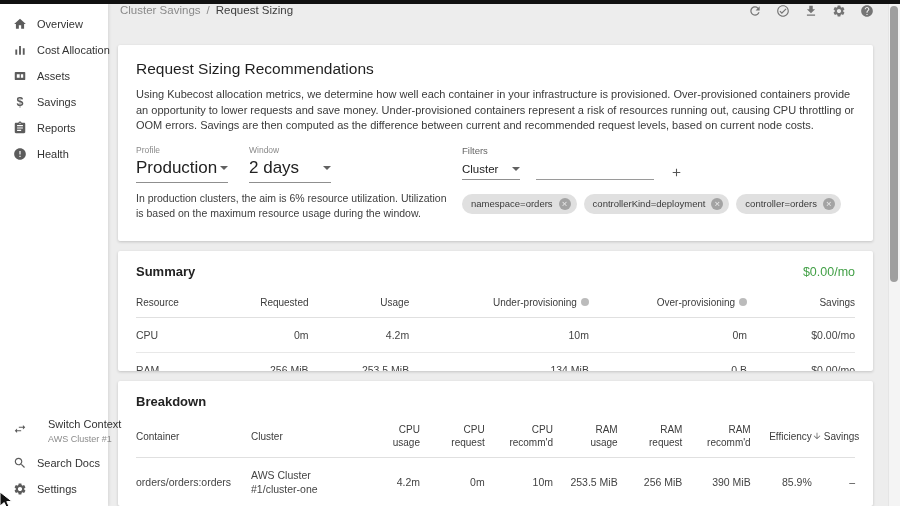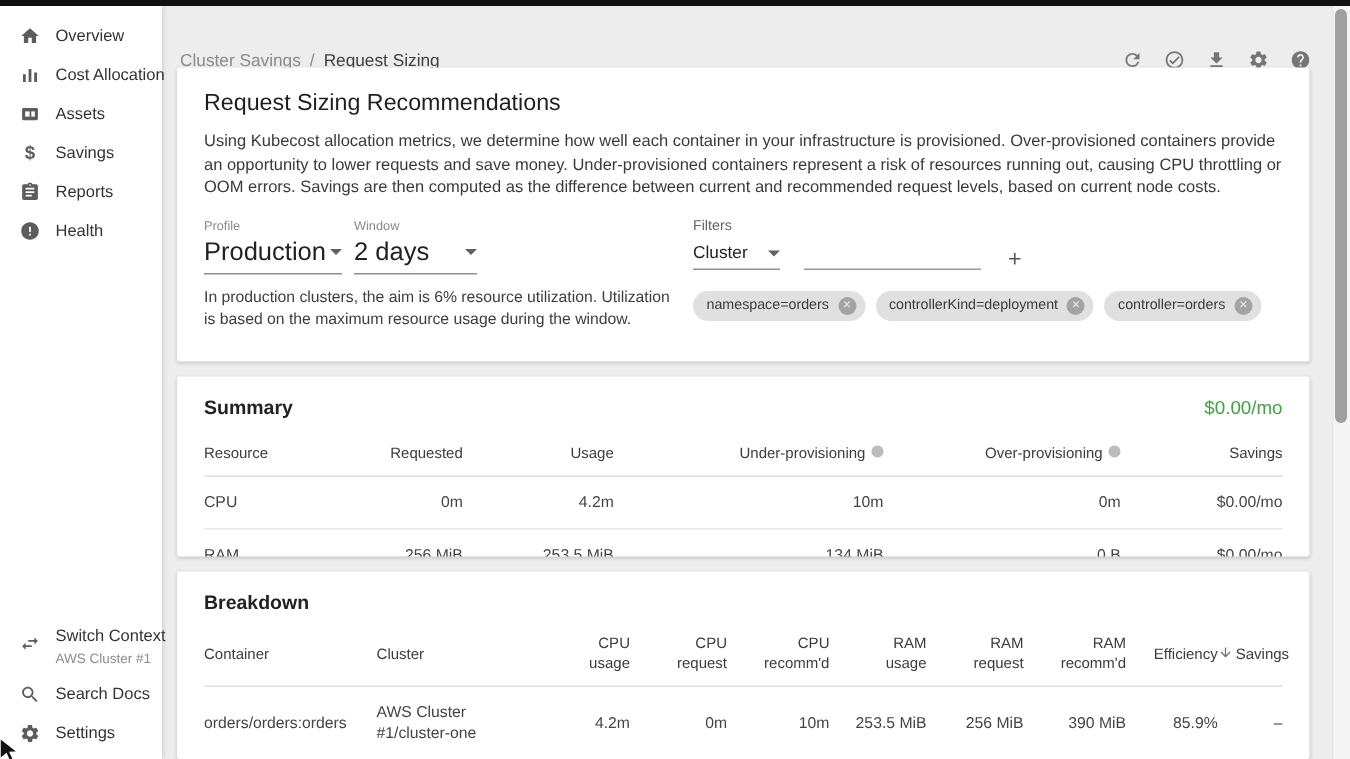--- a/index.html
+++ b/index.html
@@ -16,44 +16,44 @@
     box-shadow:1px 0 3px rgba(0,0,0,0.10); display:flex; flex-direction:column;
     padding:7px 0 4px; z-index:10;
   }
   .nav-item { display:flex; align-items:center; padding:6px 6px 6px 13px; cursor:pointer; }
   .nav-item svg { width:14px; height:14px; fill:#5c5c5c; flex:none; }
   .nav-icon-box { width:14px; display:flex; justify-content:center; flex:none; }
   .dollar-glyph { font-size:12.5px; font-weight:700; color:#5c5c5c; line-height:14px; }
   .nav-label { font-size:11px; color:#333; margin-left:10px; white-space:nowrap; }
   .nav-bottom { margin-top:auto; }
   .nav-sub { font-size:9px; color:#8c8c8c; margin-top:2px; }
-  .nav-text-col { margin-left:10px; }
+  .nav-text-col { margin-left:21px; }
   .nav-text-col .nav-label { margin-left:0; }
 
   
   .main { position:absolute; left:105px; right:0; top:4px; bottom:0; }
-  .topbar { height:43px; display:flex; align-items:flex-end; padding:0 26px 0 15px; }
+  .topbar { height:43px; display:flex; align-items:flex-start; padding:0 26px 0 15px; }
   .breadcrumb { font-size:11.5px; display:flex; gap:6px; align-items:center; }
   .crumb-parent { color:#8a8a8a; cursor:pointer; }
   .crumb-sep { color:#8a8a8a; }
   .crumb-current { color:#3f3f3f; font-weight:500; }
   .topbar-icons { margin-left:auto; display:flex; align-items:center; gap:14px; }
   .icon-btn { cursor:pointer; display:flex; }
   .icon-btn svg { width:14px; height:14px; fill:#757575; }
 
   .content { position:absolute; left:13px; right:27px; top:41px; bottom:0; display:flex; flex-direction:column; }
   .card { background:#fff; border-radius:2px; box-shadow:0 1px 3px rgba(0,0,0,0.18); }
 
   
   .intro-card { height:196px; padding:15px 18px; overflow:hidden; margin-bottom:10px; }
   .page-title { font-size:15.5px; font-weight:500; color:#1f1f1f; }
   .intro-desc { margin-top:9px; font-size:11px; line-height:15.5px; color:#3a3a3a; }
   .controls { display:flex; margin-top:11px; }
   .left-controls { width:312px; flex:none; }
-  .selects-row { display:flex; gap:8px;align-items:center; }
+  .selects-row { display:flex; gap:21px;align-items:center; }
   .field-label { font-size:8.5px; color:#8a8a8a; }
   .select {
     display:flex; align-items:center; justify-content:space-between;
     border-bottom:1px solid #8f8f8f; padding:3px 0 4px; font-size:17px; color:#222; cursor:pointer;
   }
   .profile-select { width:92px; } .window-select { width:82px; }
   .caret { width:0; height:0; border-left:4px solid transparent; border-right:4px solid transparent; border-top:4px solid #616161; }
   .hint { margin-top:8px; font-size:10.5px; line-height:15px; color:#3d3d3d; }
   .filters-col { margin-left:14px; flex:1; }
   .filters-label { font-size:9.5px; color:#666; }

